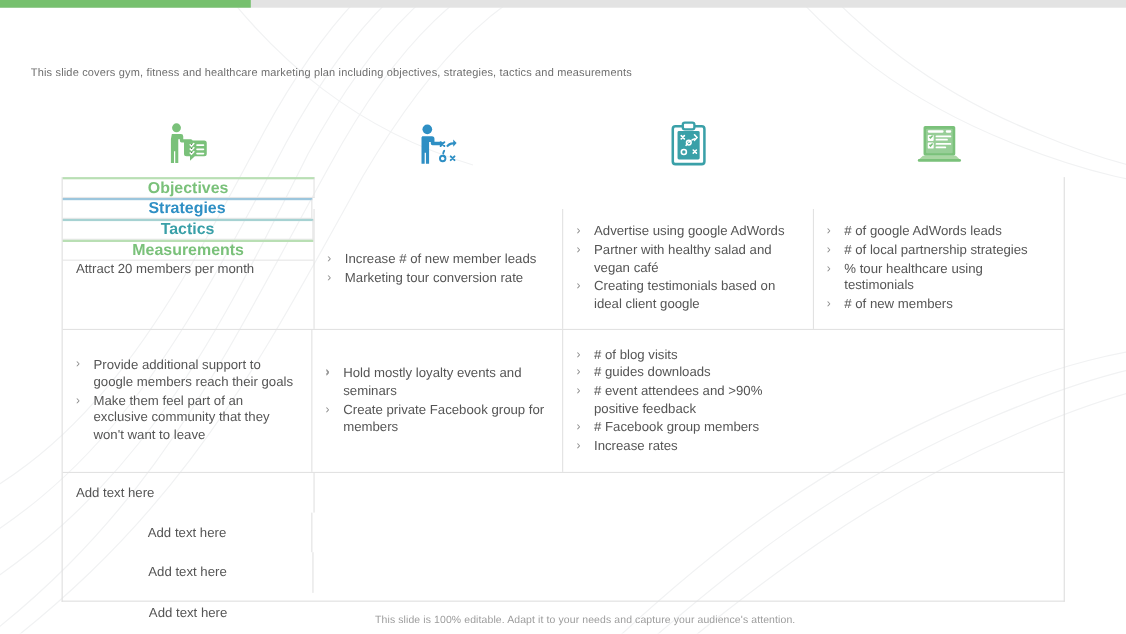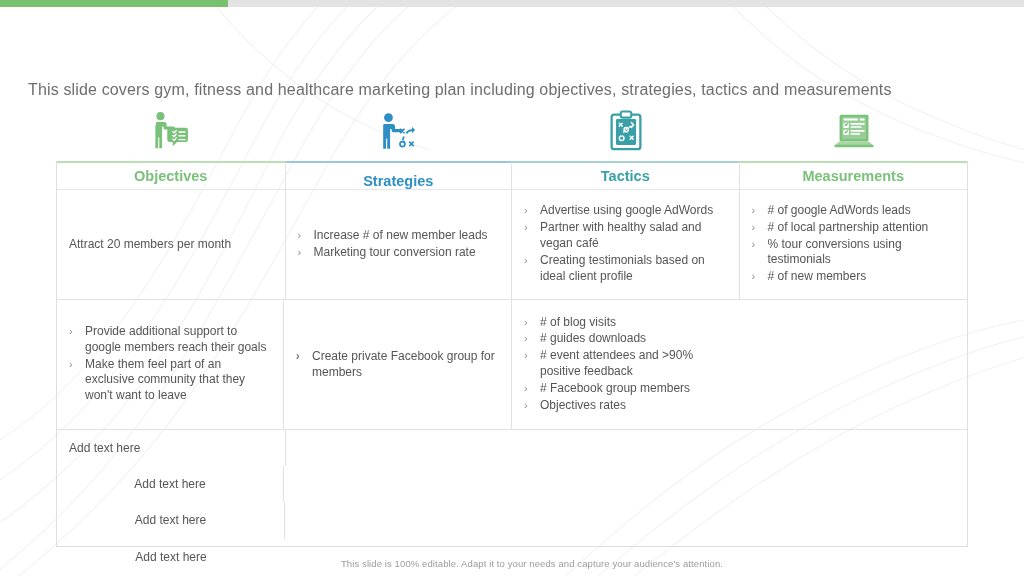--- a/index.html
+++ b/index.html
@@ -57,25 +57,24 @@
     font-weight: bold;
     color: #1c1c1c;
     letter-spacing: -0.2px;
     white-space: nowrap;
   }
 
   .subtitle {
     position: absolute;
     left: 28px;
     top: 61px;
-    font-size: 16px;
+    font-size: 10px;
     color: #6e6e6e;
     white-space: nowrap;
     letter-spacing: 0.15px;
-    margin-top: 20px;
   }
 
   
   .icon-row {
     position: absolute;
     left: 56px;
     top: 104px;
     width: 912px;
     height: 54px;
     display: flex;
@@ -98,20 +97,21 @@
     width: 912px;
     height: 386px;
     border: 1px solid #dedede;
     border-top: none;
     background: transparent;
   }
 
   .thead {
     display: flex;
     height: 29px;
+    flex-direction: column;
   }
   .th {
     display: flex;
     align-items: center;
     justify-content: center;
     font-size: 14.5px;
     font-weight: bold;
     border-right: 1px solid #e2e2e2;
     border-bottom: 1px solid #e6e6e6;
     border-top: 2px solid #cccccc;
@@ -313,54 +313,54 @@
       <div class="td col2">
         <ul class="bullets">
           <li><span class="chev">›</span><span>Increase # of new member leads</span></li>
           <li><span class="chev">›</span><span>Marketing tour conversion rate</span></li>
         </ul>
       </div>
       <div class="td col3">
         <ul class="bullets">
           <li><span class="chev">›</span><span>Advertise using google AdWords</span></li>
           <li><span class="chev">›</span><span>Partner with healthy salad and vegan café</span></li>
-          <li><span class="chev">›</span><span>Creating testimonials based on ideal client profile</span></li>
+          <li><span class="chev">›</span><span>Creating testimonials based on ideal client google</span></li>
         </ul>
       </div>
       <div class="td col4">
         <ul class="bullets">
           <li><span class="chev">›</span><span># of google AdWords leads</span></li>
-          <li><span class="chev">›</span><span># of local partnership attention</span></li>
-          <li><span class="chev">›</span><span>% tour conversions using testimonials</span></li>
+          <li><span class="chev">›</span><span># of local partnership strategies</span></li>
+          <li><span class="chev">›</span><span>% tour healthcare using testimonials</span></li>
           <li><span class="chev">›</span><span># of new members</span></li>
         </ul>
       </div>
     </div>
 
     <div class="tr r2">
       <div class="td col2">
         <ul class="bullets">
           <li><span class="chev">›</span><span>Provide additional support to google members reach their goals</span></li>
           <li><span class="chev">›</span><span>Make them feel part of an exclusive community that they won't want to leave</span></li>
         </ul>
       </div>
       <div class="td col3">
         <ul class="bullets">
           <li><span class="chev">›</span></li>
-          <li><span class="chev">›</span></li>
+          <li><span class="chev">›</span><span>Hold mostly loyalty events and seminars</span></li>
           <li><span class="chev">›</span><span>Create private Facebook group for members</span></li>
         </ul>
       </div>
       <div class="td col4">
         <ul class="bullets">
           <li><span class="chev">›</span><span># of blog visits</span></li>
           <li><span class="chev">›</span><span># guides downloads</span></li>
           <li><span class="chev">›</span><span># event attendees and &gt;90% positive feedback</span></li>
           <li><span class="chev">›</span><span># Facebook group members</span></li>
-          <li><span class="chev">›</span><span>Objectives rates</span></li>
+          <li><span class="chev">›</span><span>Increase rates</span></li>
         </ul>
       </div>
     </div>
 
     <div class="tr r3">
       <div class="td col1">
         <div class="plain-text left">Add text here</div>
       </div>
       <div class="td col2">
         <div class="plain-text center">Add text here</div>

